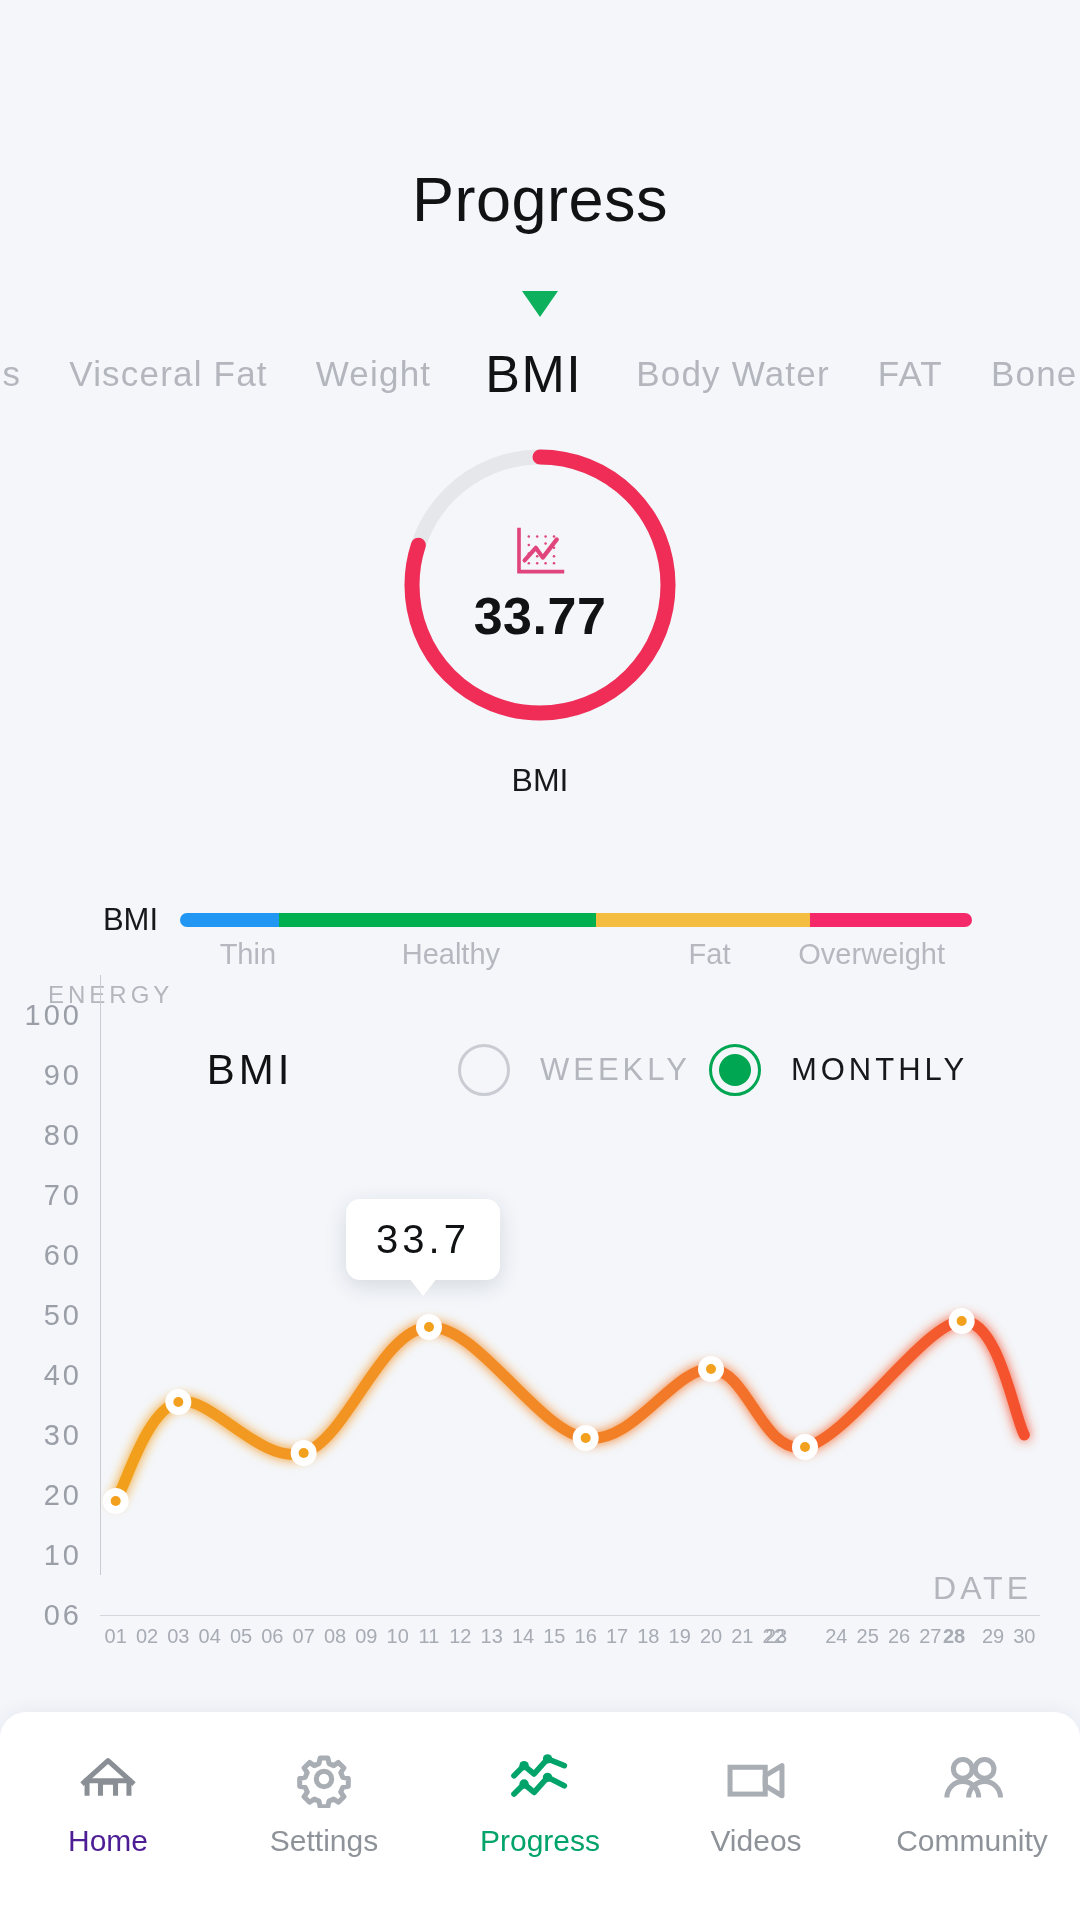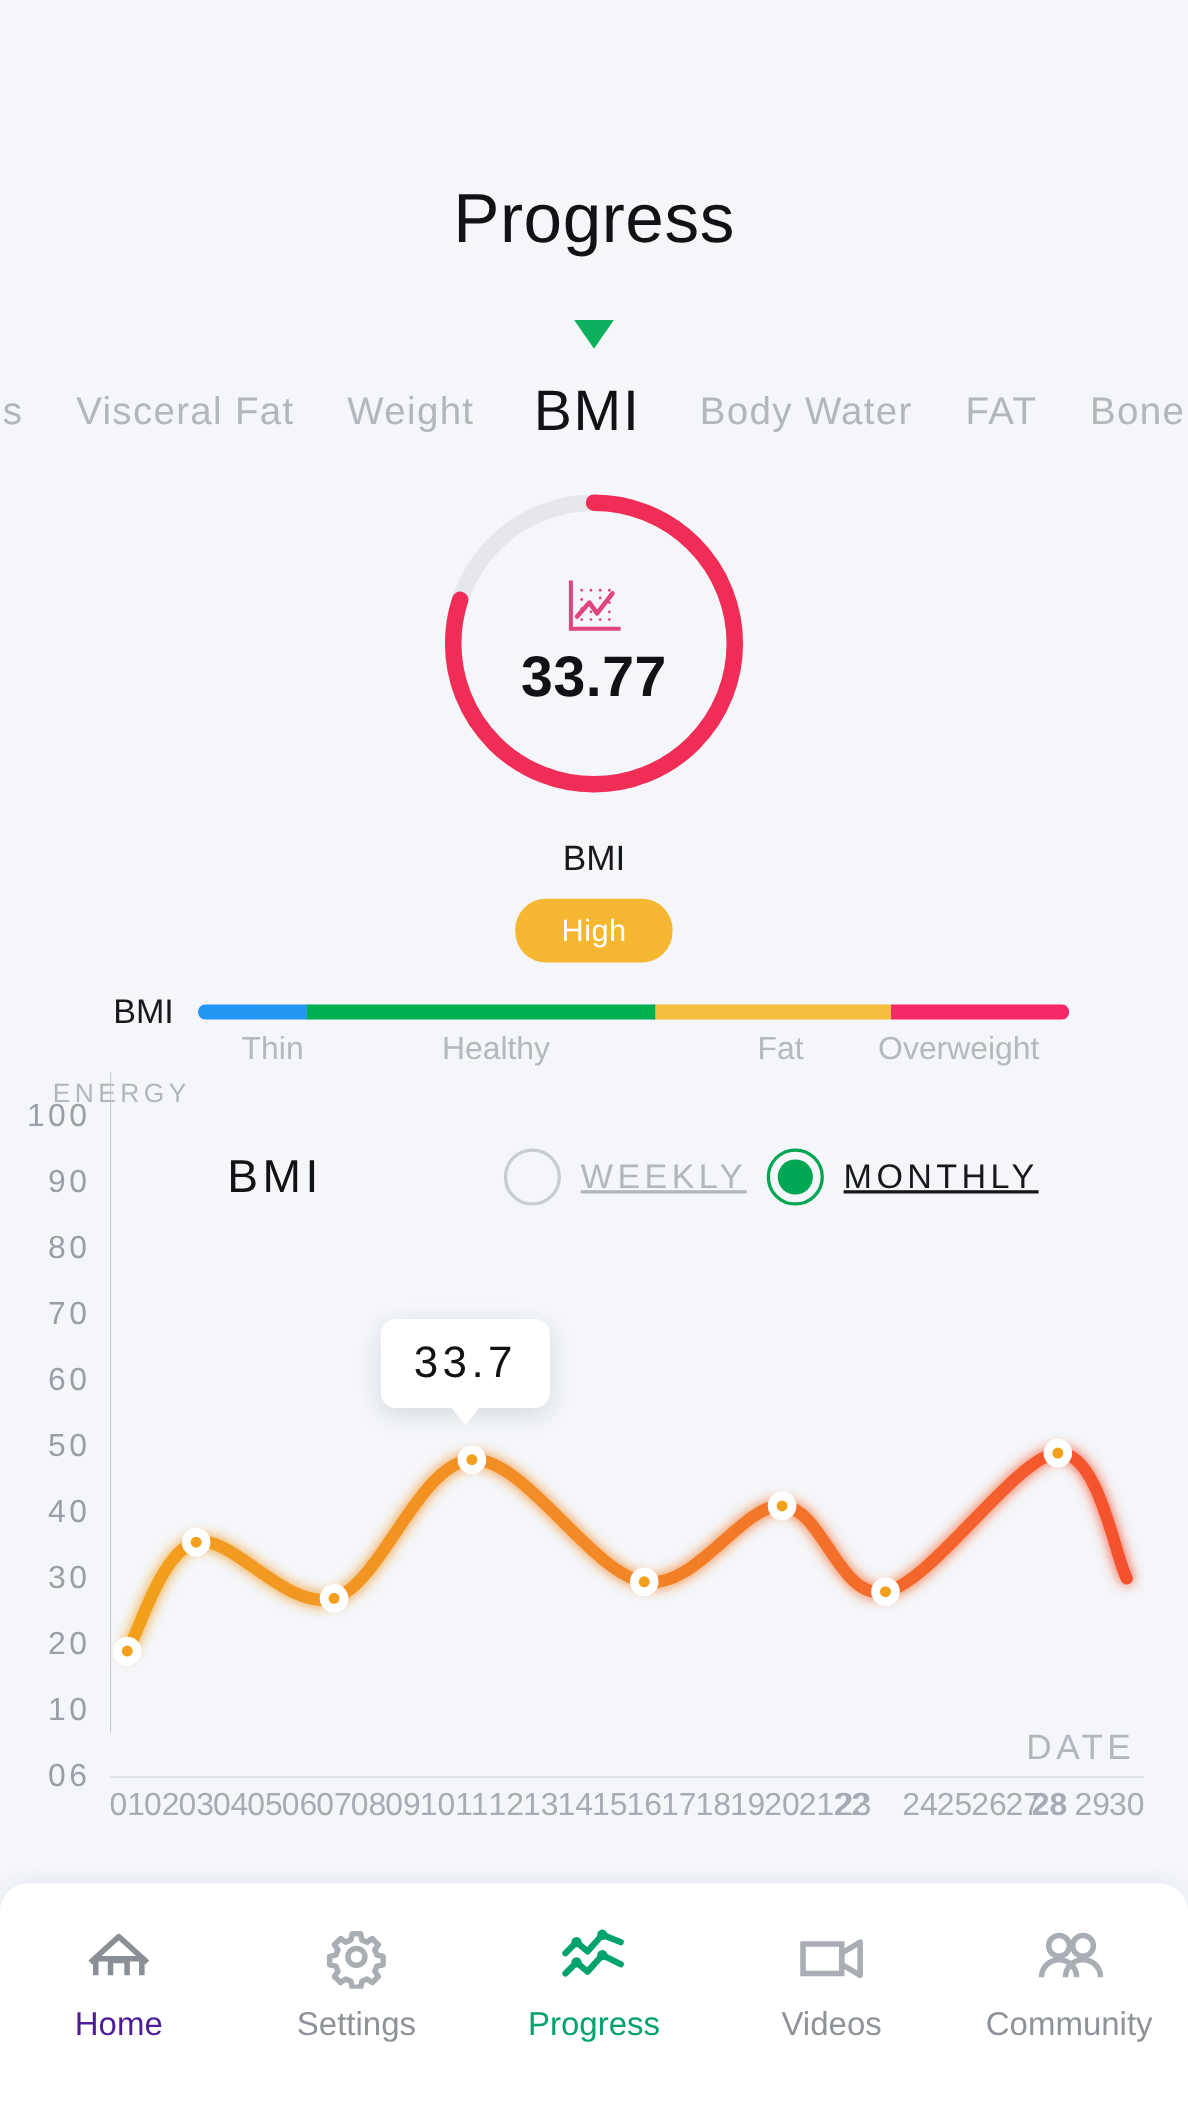--- a/index.html
+++ b/index.html
@@ -228,21 +228,21 @@
   }
   .x-ticks {
     position: absolute;
     top: 650px;
     left: 100px;
     width: 940px;
     height: 44px;
   }
   .x-tick {
     position: absolute;
-    font-size: 29px;
+    font-size: 20px;
     color: #a7abb3;
     transform: translateX(-50%);
   }
 
   
   .chart-head {
     position: absolute;
     top: 55px;
     left: 100px;
     width: 940px;
@@ -275,23 +275,22 @@
   .radio.on::after {
     content: "";
     position: absolute;
     inset: 7px;
     border-radius: 50%;
     background: #00a651;
   }
   .period-label {
     font-size: 31px;
     letter-spacing: 4px;
-    margin-left: 18px;
+    margin-left: 30px;
     color: #b3b6bd;
-    text-decoration: underline;
   }
   .period-label.on { color: #17181a; }
 
   
   .tooltip {
     position: absolute;
     background: #ffffff;
     border-radius: 14px;
     padding: 18px 30px;
     font-size: 40px;
@@ -383,21 +382,20 @@
             <circle cx="18" cy="28" r="0.9"></circle>
             <circle cx="24" cy="28" r="0.9"></circle>
             <circle cx="30" cy="28" r="0.9"></circle>
         </g>
       </svg>
       <div class="gauge-value">33.77</div>
     </div>
   </div>
 
   <div class="gauge-label">BMI</div>
-  <div class="status-badge" style="background: rgb(245, 183, 49);">High</div>
 
   <div class="range-row">
     <div class="range-title">BMI</div>
     <div class="range-bar" id="range-bar">
         <div class="range-seg" style="width: 12.5%; background: rgb(33, 150, 243);"></div>
         <div class="range-seg" style="width: 40%; background: rgb(0, 176, 80);"></div>
         <div class="range-seg" style="width: 27%; background: rgb(245, 189, 63);"></div>
         <div class="range-seg" style="width: 20.5%; background: rgb(245, 41, 106);"></div>
       </div>
   </div>

